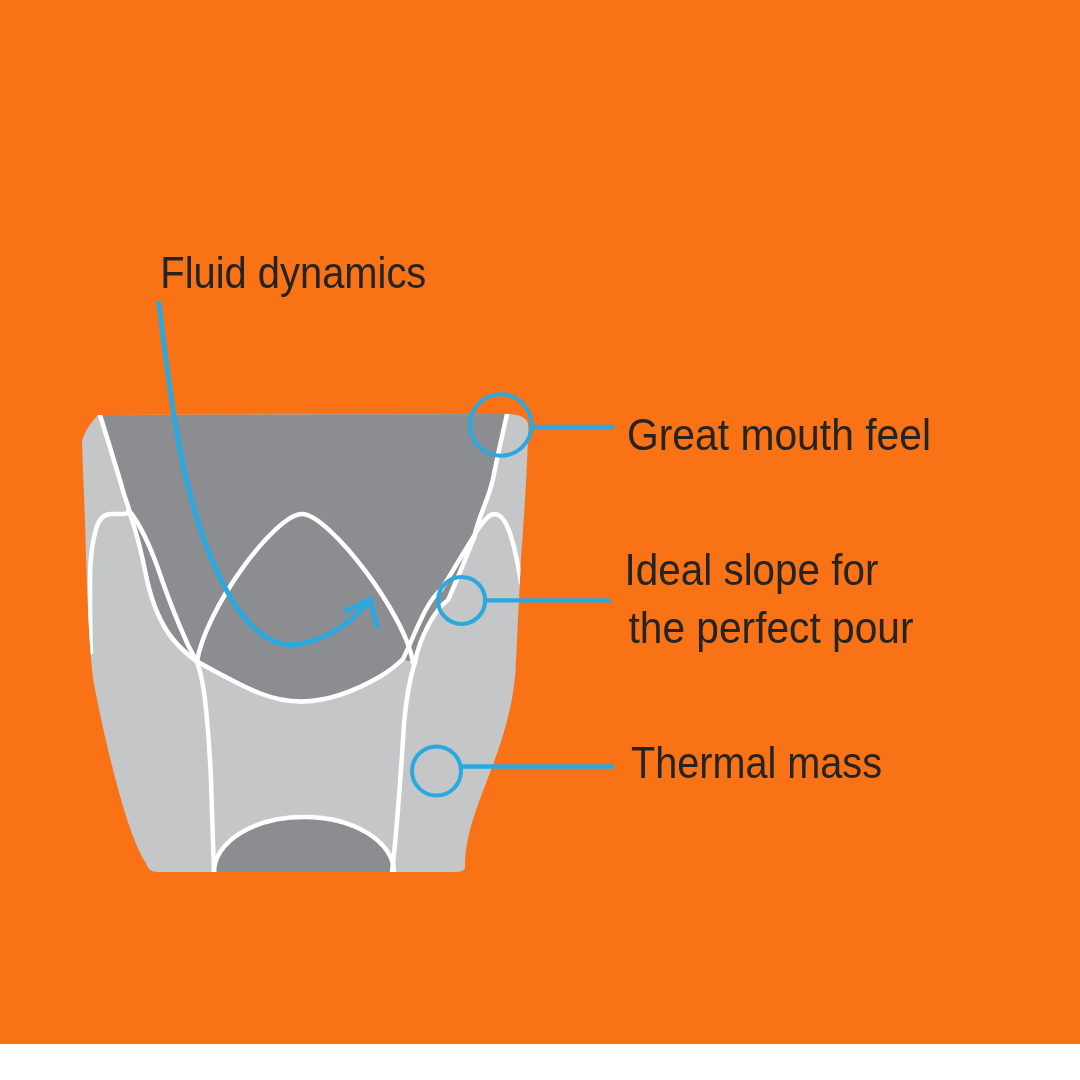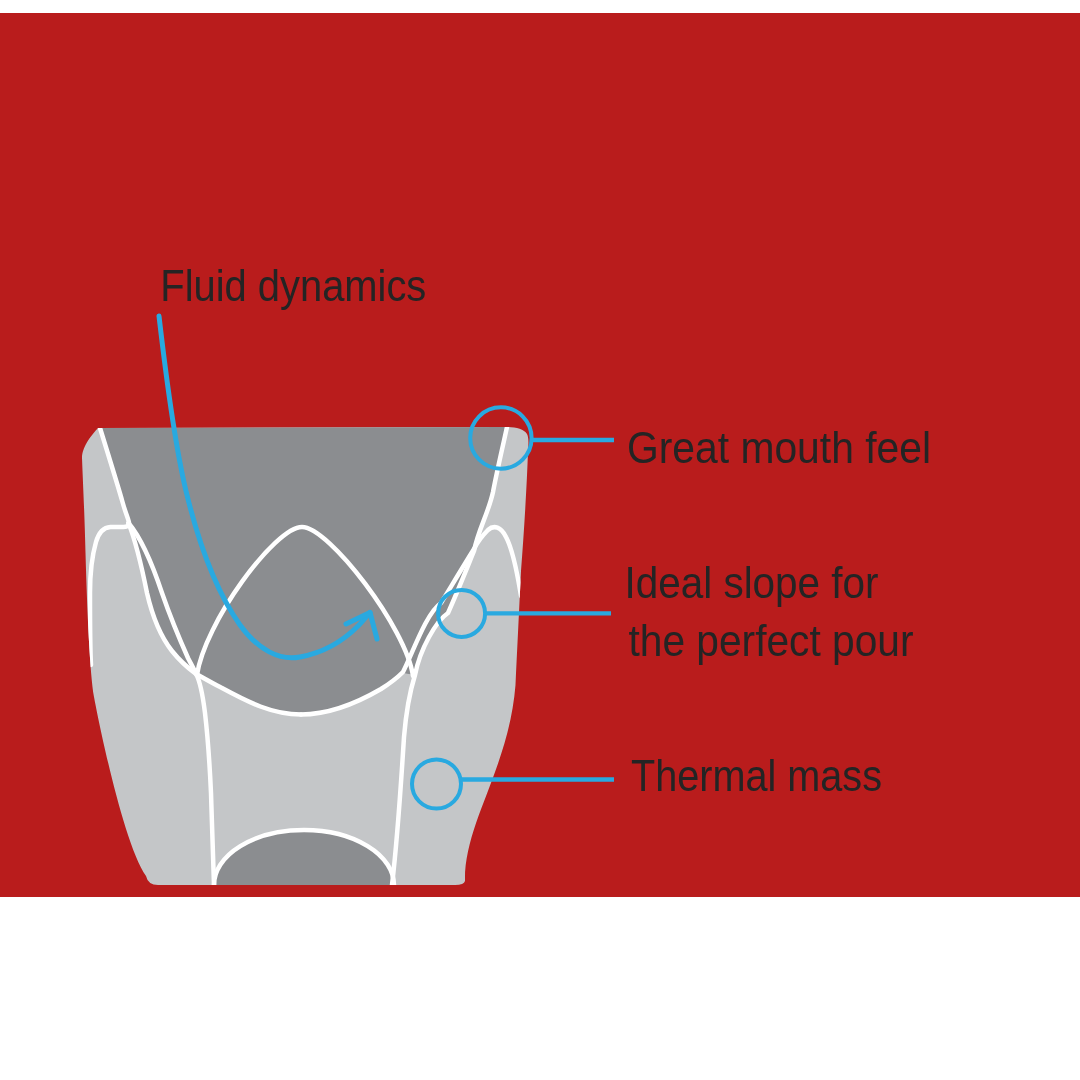--- a/index.html
+++ b/index.html
@@ -1,16 +1,16 @@
 <!DOCTYPE html>
 <html><head>
 <meta charset="utf-8">
 <style>
   html,body{margin:0;padding:0;background:#ffffff;}
-  #stage{width:1080px;height:884px;position:relative;background:#b91c1c;overflow:hidden;margin-top:13px;}
+  #stage{width:1080px;height:1044px;position:relative;background:#f97316;overflow:hidden;}
   svg{display:block;}
   text{font-family:"Liberation Sans",sans-serif;fill:#242424;}
 </style>
 </head>
 <body>
 <div id="stage">
 <svg width="1080" height="1080" viewBox="0 0 1080 1080">
   <defs>
     <clipPath id="cup">
       <path d="M 98,415

